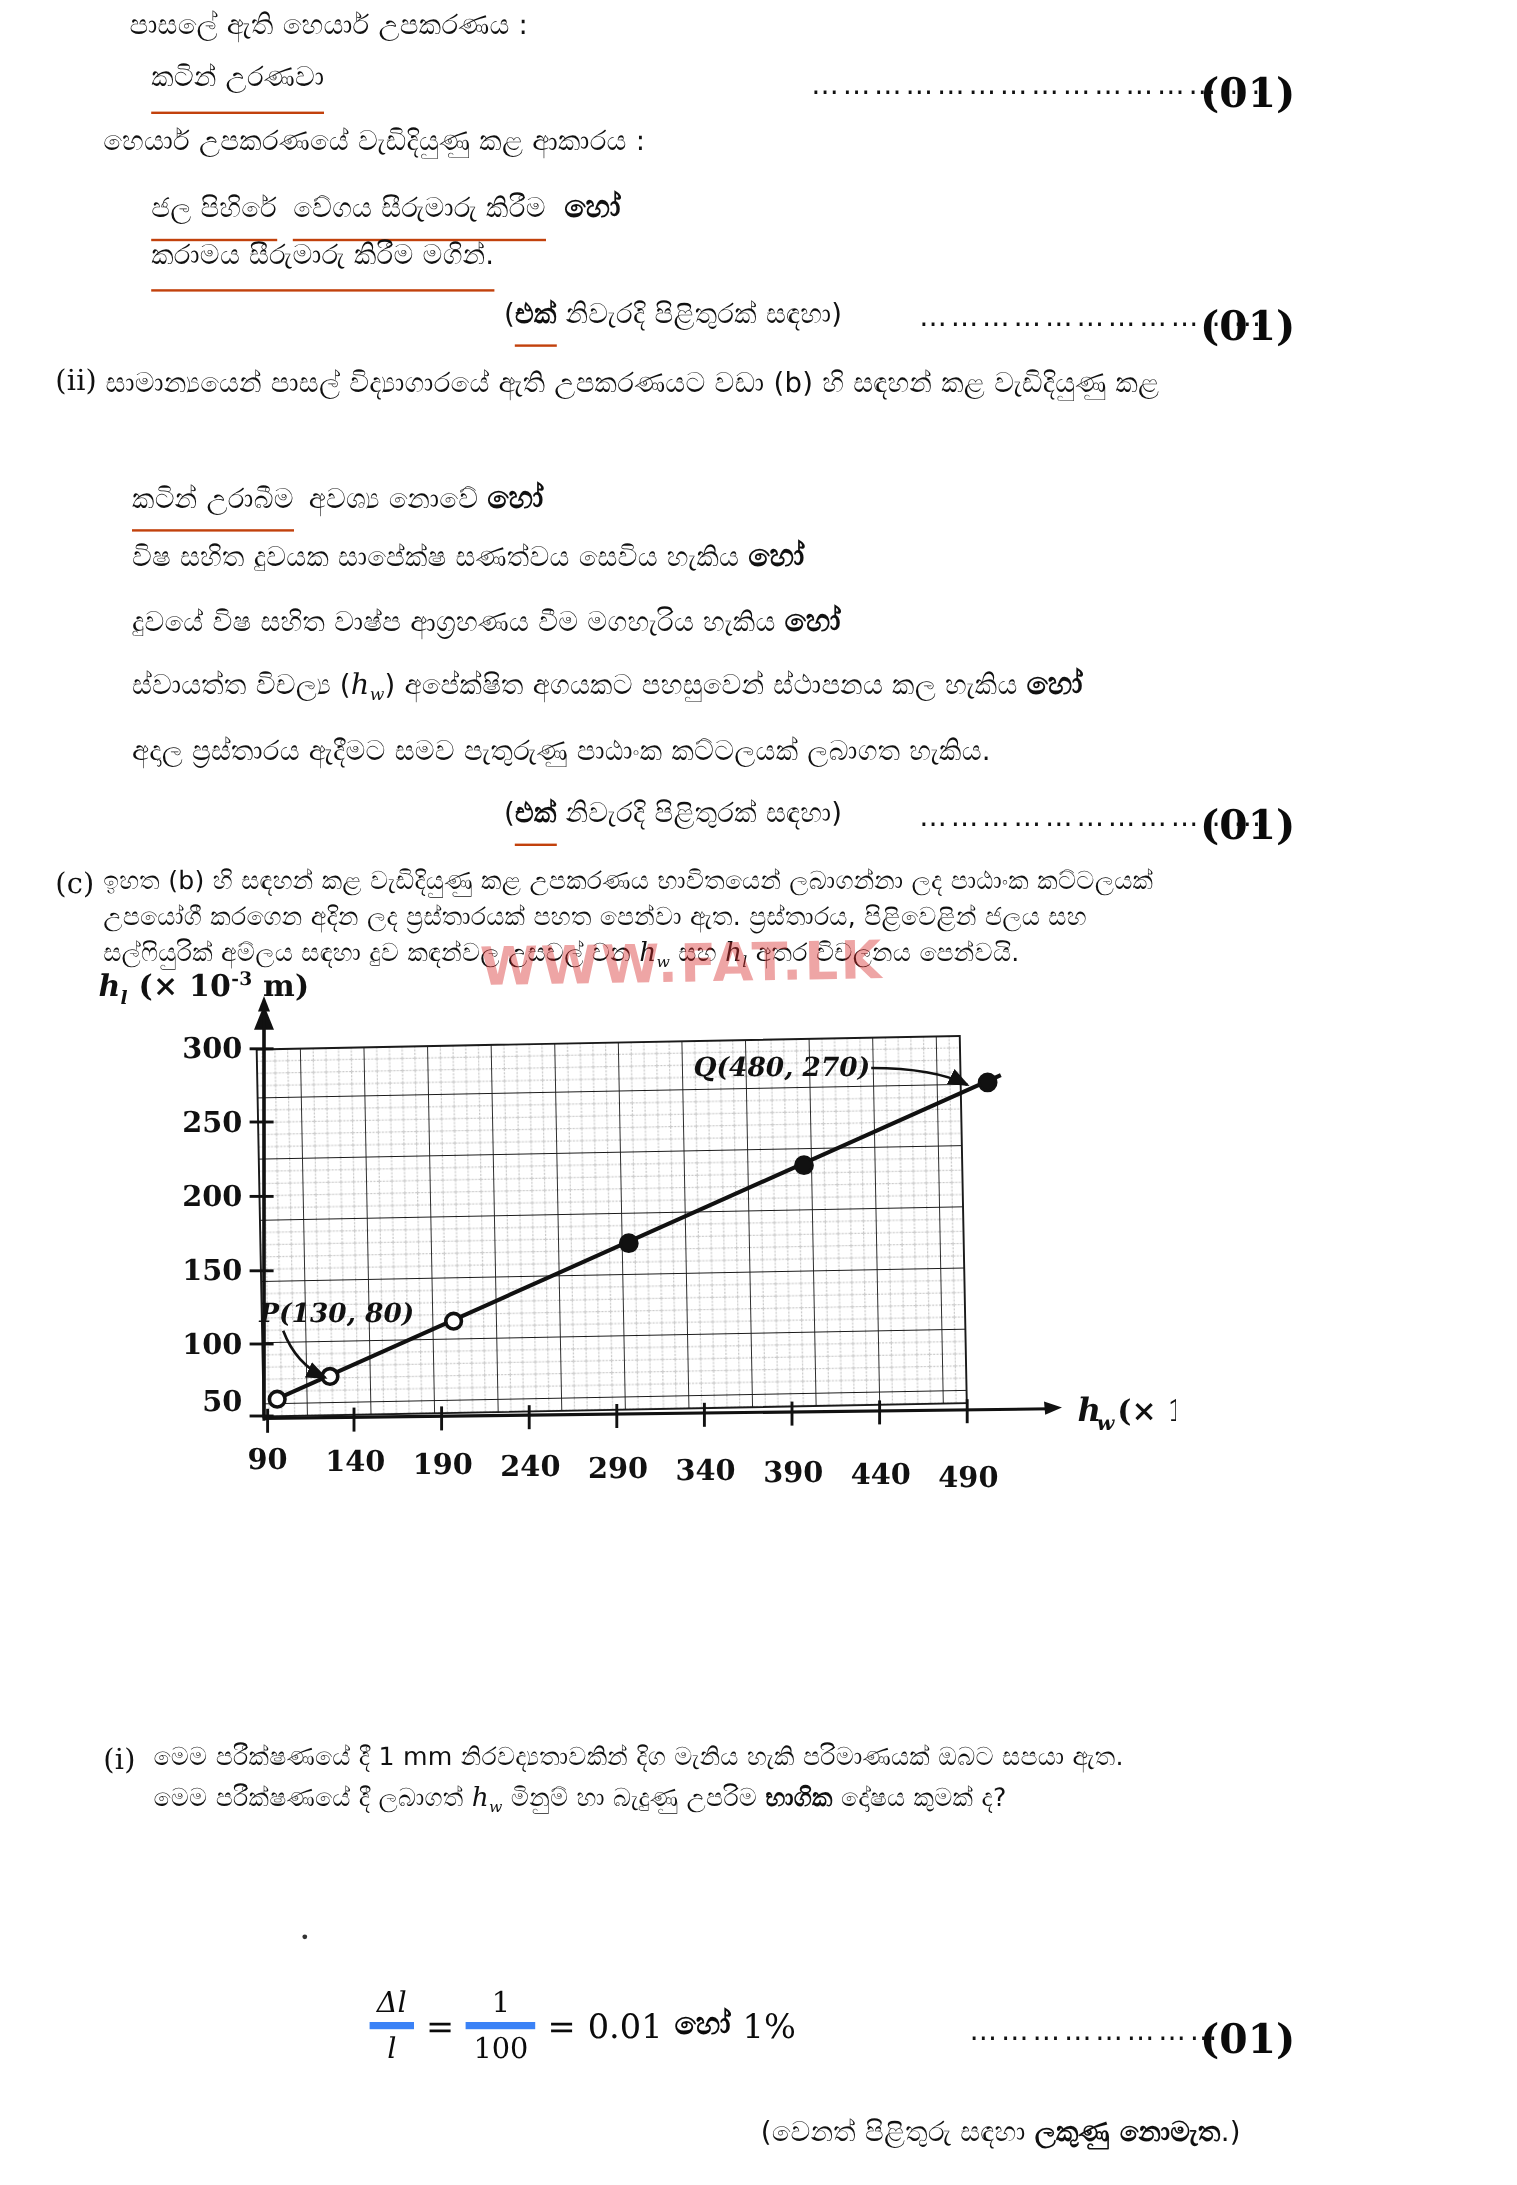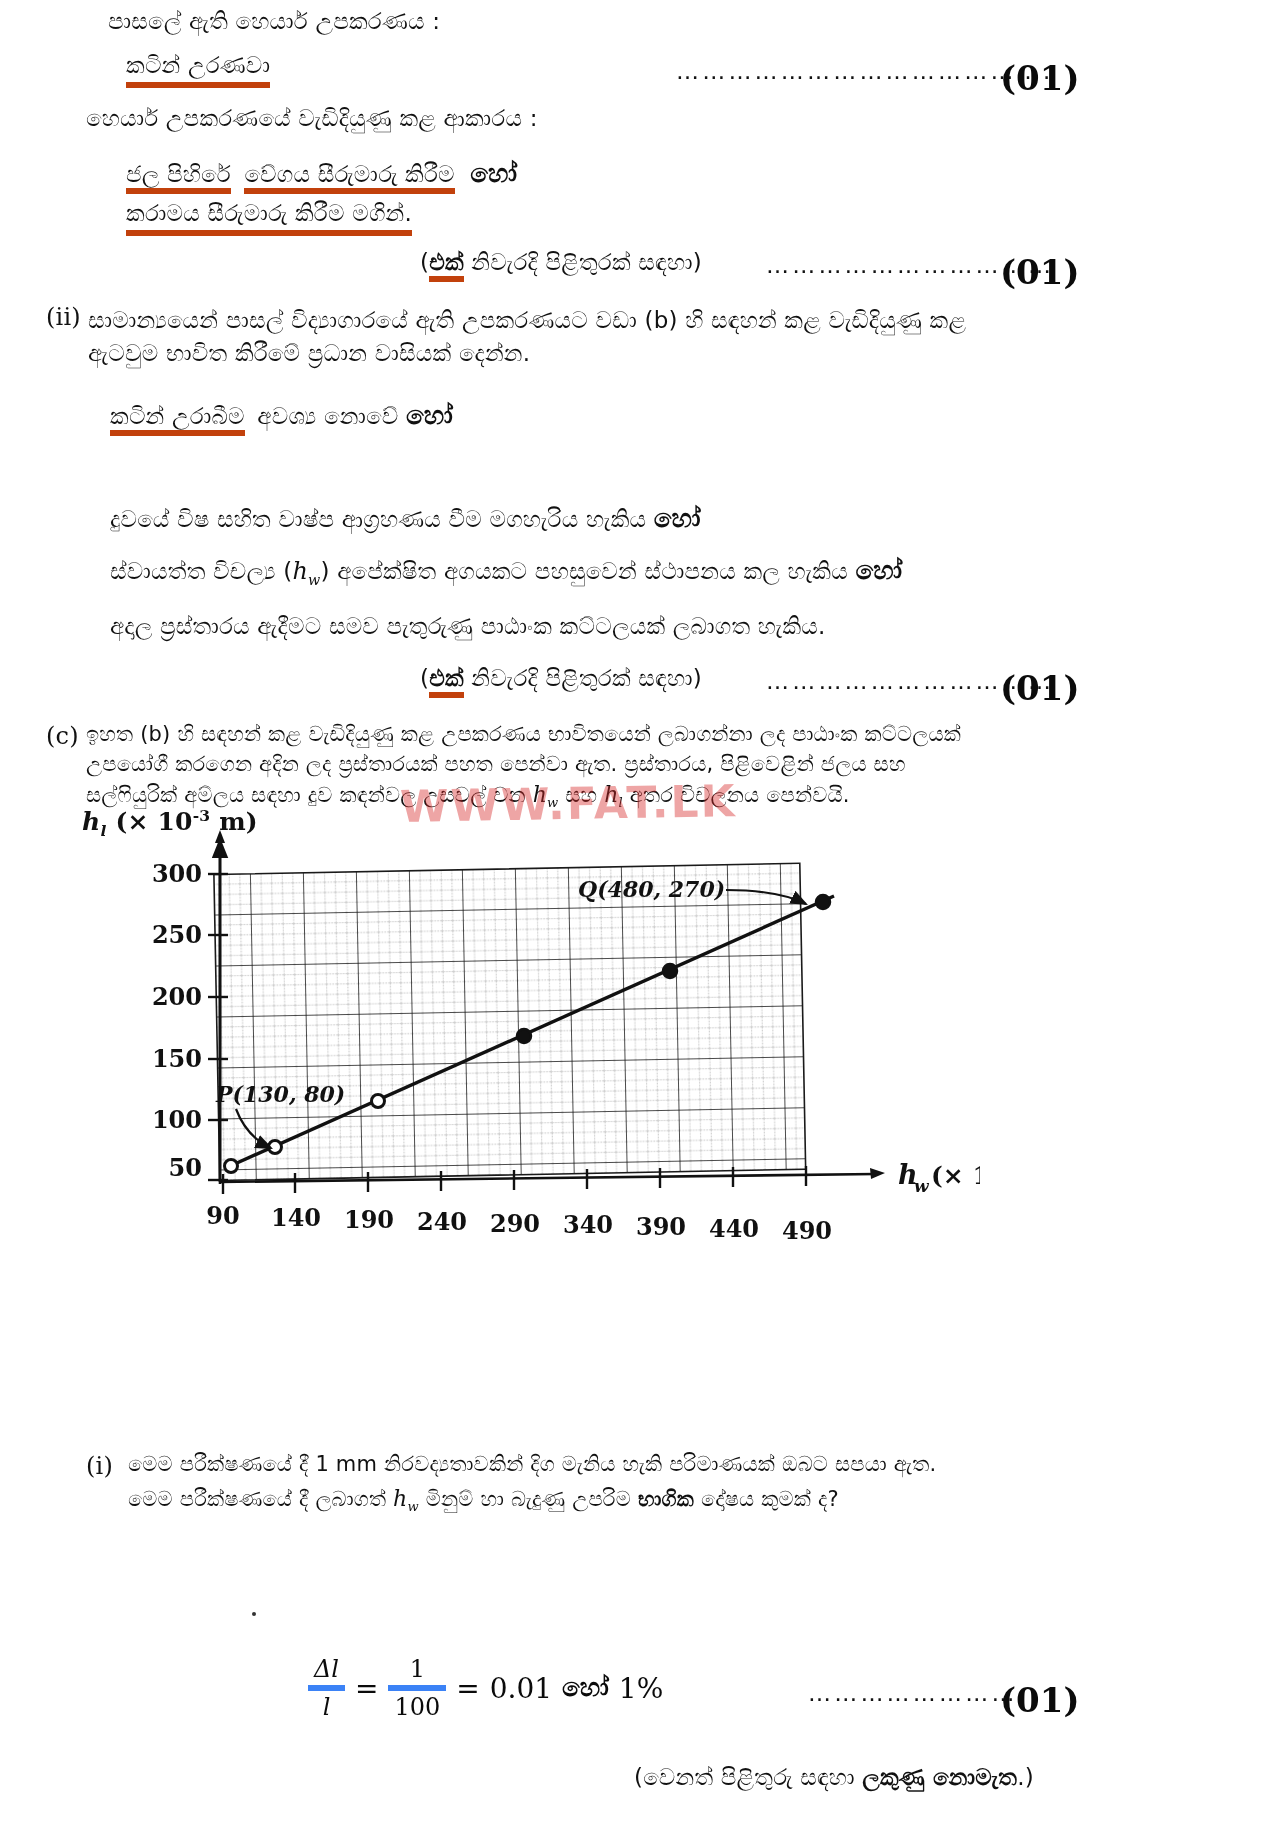--- a/index.html
+++ b/index.html
@@ -34,22 +34,22 @@
   }
   .sin {
     font-family: "DejaVu Sans", "Liberation Sans", sans-serif;
     font-size: 23px;
     line-height: 1.35;
   }
   .sin-sm { font-size: 21px; }
   .bold { font-weight: 700; }
   .ital { font-style: italic; }
   .underline {
-    border-bottom: 6px solid #c2410c;
-    padding-bottom: 1px;
+    border-bottom: 2px solid #c2410c;
+    padding-bottom: 12px;
   }
 
   
   .dots {
     position: absolute;
     font-size: 23px;
     letter-spacing: 3.2px;
     color: #111;
     font-family: "DejaVu Sans", "Liberation Sans", sans-serif;
     white-space: nowrap;
@@ -150,28 +150,31 @@
 
   <div class="ln sin" style="left:420px; top:247px;">
     <span>(</span><span class="bold underline">එක්</span><span> නිවැරදි පිළිතුරක් සඳහා)</span>
   </div>
   <div class="dots" style="left:766px; top:252px; width:290px;">………………………………</div>
   <div class="marks" style="left:1000px; top:252px;">(01)</div>
 
   <div class="ln mr" style="left:46px; top:303px; font-size:24px;">(ii)</div>
 
   <div class="ln sin" style="left:88px; top:305px;">සාමාන්‍යයෙන් පාසල් විද්‍යාගාරයේ ඇති උපකරණයට වඩා (b) හි සඳහන් කළ වැඩිදියුණු කළ</div>
-  <div class="ln sin" style="left:88px; top:338px;">ඇටවුම භාවිත කිරීමේ ප්‍රධාන වාසියක් දෙන්න.</div>
 
   <div class="ln sin" style="left:110px; top:398px;">
     <span class="underline">කටින් උරාබීම</span>
     <span style="display:inline-block;width:5px"></span>අවශ්‍ය නොවේ
     <span class="bold" style="font-size:26px">හෝ</span>
   </div>
 
+  <div class="ln sin" style="left:110px; top:447px;">
+    විෂ සහිත දුවයක සාපේක්ෂ සණත්වය සෙවිය හැකිය
+    <span class="bold" style="font-size:26px">හෝ</span>
+  </div>
 
   <div class="ln sin" style="left:110px; top:501px;">
     දුවයේ විෂ සහිත වාෂ්ප ආග්‍රහණය වීම මගහැරිය හැකිය
     <span class="bold" style="font-size:26px">හෝ</span>
   </div>
 
   <div class="ln sin" style="left:110px; top:553px;">
     ස්වායත්ත විචල්‍ය (<span class="mi" style="font-size:24px">h</span><sub class="vsub mi">w</sub>) අපේක්ෂිත අගයකට පහසුවෙන් ස්ථාපනය කල හැකිය
     <span class="bold" style="font-size:26px">හෝ</span>
   </div>

